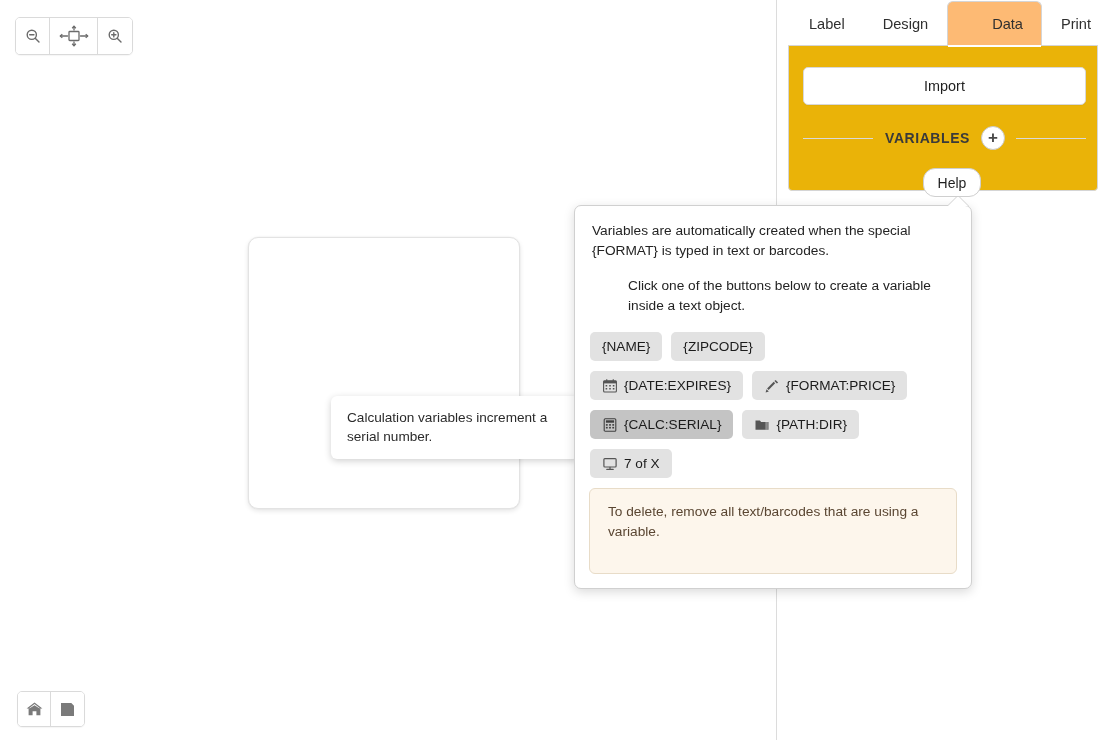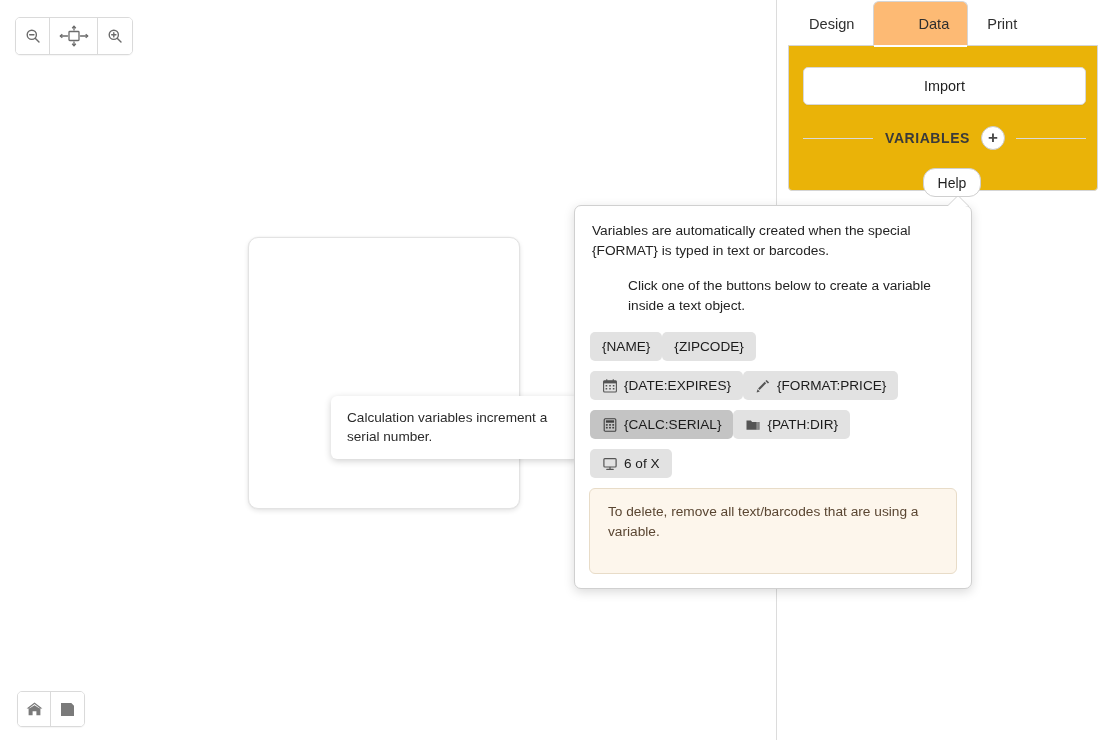--- a/index.html
+++ b/index.html
@@ -273,20 +273,21 @@
     line-height: 19.5px;
     color: #232323;
     margin: 0 0 16px 0;
     padding: 0 3px;
   }
   .pop-para.second { margin-bottom: 17px; margin-left: 36px; }
 
   .var-btn-rows { padding: 0 1px; }
   .var-btn-row {
     display: flex;
+    gap: 9px;
     margin-bottom: 10px;
   }
   .var-btn {
     background: #e2e2e2;
     border: none;
     border-radius: 5px;
     height: 29px;
     padding: 0 12px;
     display: inline-flex;
     align-items: center;
@@ -373,20 +374,21 @@
 
     <div id="calc-tooltip">
       <div class="tt-text">Calculation variables increment a serial number.</div>
       <div class="tt-arrow"></div>
     </div>
   </div>
 
   <div id="right-panel">
 
     <div class="tab-strip">
+      <div class="tab">Label</div>
       <div class="tab">Design</div>
       <div class="tab active">Data</div>
       <div class="tab">Print</div>
     </div>
 
     <div class="panel-body">
 
       <div class="import-btn">Import</div>
 
       <div class="variables-row">
@@ -481,21 +483,21 @@
 
       <div class="var-btn-row">
         <button class="var-btn">
           <span class="vicon">
             <svg width="14" height="14" viewBox="0 0 14 14" fill="none" stroke="#555" stroke-width="1.2">
               <rect x="0.9" y="1.6" width="12.2" height="8.4" rx="0.9"></rect>
               <line x1="7" y1="10.4" x2="7" y2="12.2" stroke-linecap="round"></line>
               <line x1="3.8" y1="12.4" x2="10.2" y2="12.4" stroke-linecap="round"></line>
             </svg>
           </span>
-          <span>6 of X</span>
+          <span>7 of X</span>
         </button>
       </div>
 
     </div>
 
     <div class="delete-note">To delete, remove all text/barcodes that are using a variable.</div>
   </div>
 
 </div>
 

